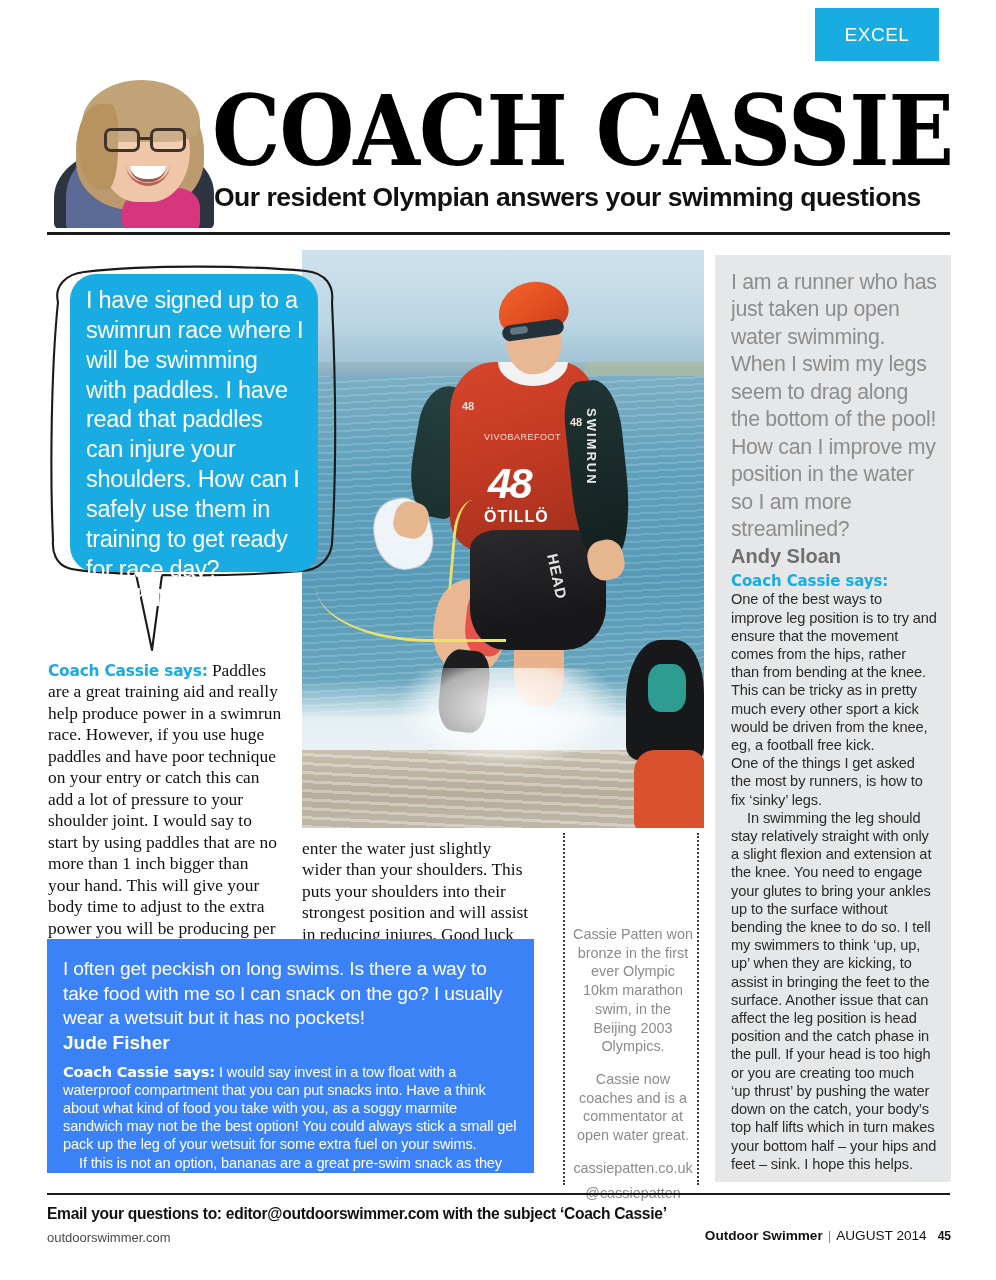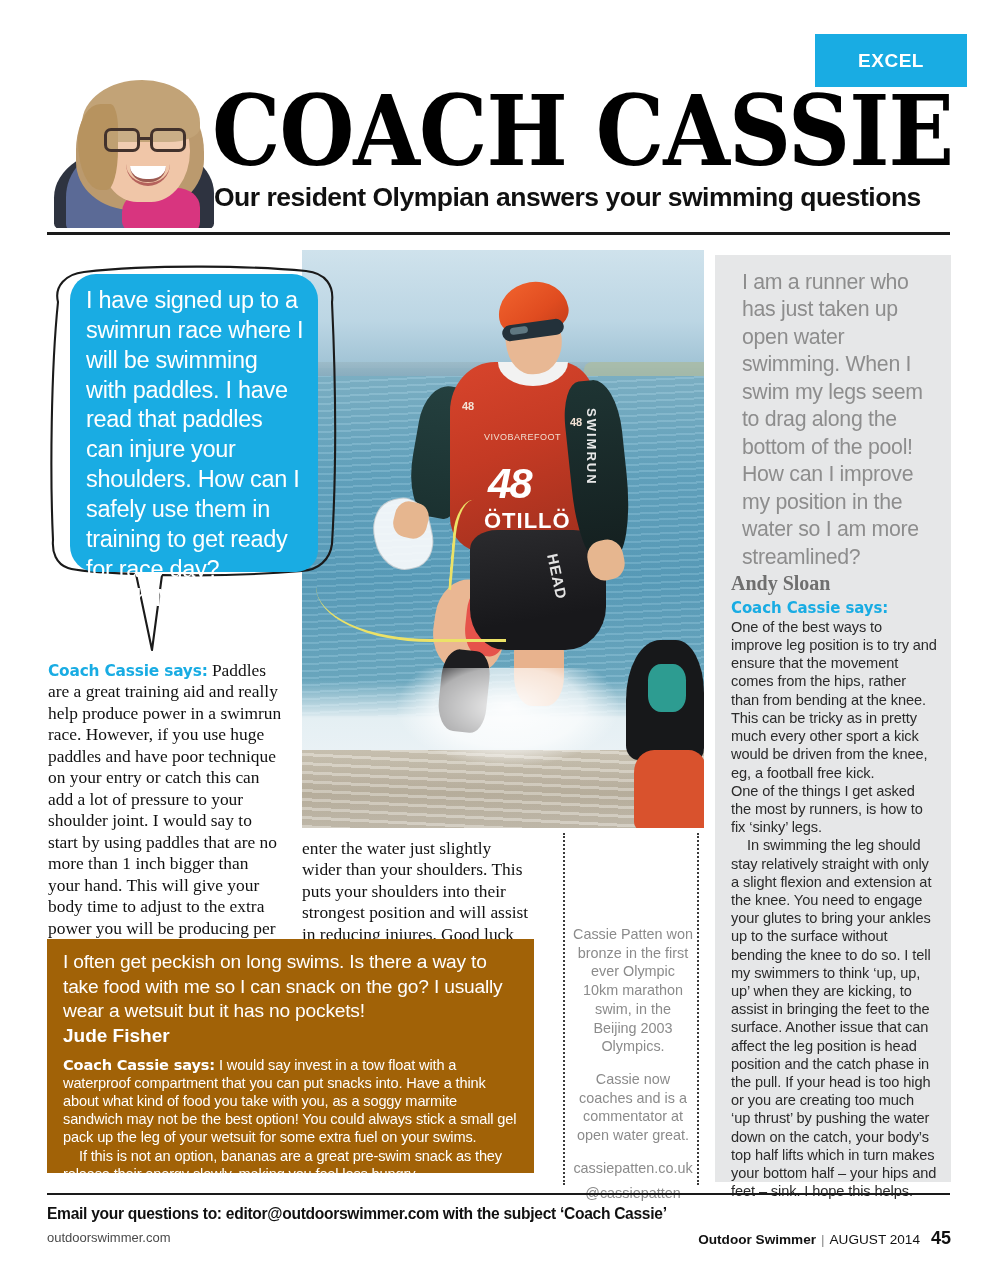--- a/index.html
+++ b/index.html
@@ -6,24 +6,24 @@
   html, body {
     width: 996px; height: 1280px;
     background: #ffffff;
     font-family: "Liberation Sans", sans-serif;
     overflow: hidden;
   }
   .page { position: relative; width: 996px; height: 1280px; background: #fff; }
 
   
   .excel-badge {
-    position: absolute; left: 815px; top: 8px; width: 152px; height: 53px;
+    position: absolute; left: 815px; top: 8px; width: 124px; height: 53px;
     background: #19ace3; color: #fff;
     display: flex; align-items: center; justify-content: center;
-    font-weight: bold; font-size: 19px; letter-spacing: 0.5px; margin-top: 26px;
+    font-weight: normal; font-size: 19px; letter-spacing: 0.5px;
   }
 
   
   .masthead { position: absolute; left: 0; top: 78px; width: 996px; height: 152px; }
   .cassie-portrait {
     position: absolute; left: 52px; top: 0px; width: 165px; height: 150px;
     overflow: hidden;
   }
   
   .cp-coat {
@@ -150,21 +150,21 @@
   .sw-hand2 { left: 286px; top: 290px; width: 36px; height: 40px;
     background: #e6b68f; border-radius: 42%; transform: rotate(-12deg); }
   .sw-shorts { left: 168px; top: 280px; width: 136px; height: 120px;
     background: linear-gradient(170deg,#2b2b2e 0%, #18181b 70%);
     border-radius: 20% 24% 30% 26% / 16% 20% 36% 34%; }
   .sw-head-txt { position:absolute; left: 232px; top: 318px; color: #e4e4e4;
     font-size: 15px; font-weight: bold; letter-spacing: 1px; transform: rotate(78deg); }
   .sw-bib48 { position:absolute; left: 186px; top: 210px; color: #fff;
     font-size: 42px; font-weight: bold; font-style: italic; letter-spacing: -2px; }
   .sw-bib-brand { position:absolute; left: 182px; top: 258px; color: #fff;
-    font-size: 22px; font-weight: bold; letter-spacing: 1px; }
+    font-size: 16px; font-weight: bold; letter-spacing: 1px; }
   .sw-bib-small { position:absolute; left: 182px; top: 182px; color: #f1ded0;
     font-size: 9px; letter-spacing: 0.5px; }
   .sw-bib-48s { position:absolute; left: 160px; top: 150px; color: #f3e3d6;
     font-size: 11px; font-weight:bold; }
   .sw-bib-48s2 { position:absolute; left: 268px; top: 166px; color: #f3e3d6;
     font-size: 11px; font-weight:bold; }
   .sw-thigh { left: 132px; top: 330px; width: 72px; height: 92px;
     background: #eab793; border-radius: 44% 40% 36% 44% / 42% 40% 40% 44%; transform: rotate(8deg); }
   .sw-shin { left: 138px; top: 400px; width: 48px; height: 82px;
     background: #1d1d20; border-radius: 34% 32% 30% 36%; transform: rotate(6deg); }
@@ -216,21 +216,21 @@
     position: absolute; left: 302px; top: 838px; width: 232px;
   }
   .cc-says {
     font-family: "DejaVu Sans", sans-serif;
     color: #19ace3; font-size: 15.4px; font-weight: bold; letter-spacing: -0.2px;
   }
 
   
   .blue-box {
     position:absolute; left: 47px; top: 939px; width: 487px; height: 234px;
-    background: #a16207; color: #fff; padding: 11px 14px 10px 16px;
+    background: #3b82f6; color: #fff; padding: 18px 14px 10px 16px;
   }
   .bb-q { font-size: 19.2px; line-height: 1.28; letter-spacing: -0.2px; }
   .bb-name { font-size: 19px; font-weight: bold; margin-top: 1px; }
   .bb-ans {
     margin-top: 9px; font-size: 14.6px; line-height: 1.245; letter-spacing: -0.15px;
   }
   .bb-ans .cc-says-w { color: #ffffff; font-family: "DejaVu Sans", sans-serif;
     font-weight: bold; font-size: 14.6px; }
   .bb-ans p + p { text-indent: 16px; }
 
@@ -244,40 +244,40 @@
     text-align: center; color: #8b8b8b; font-size: 14.4px; line-height: 1.3;
     padding: 0 8px;
   }
   .bio-inner p + p { margin-top: 14px; }
 
   
   .gray-col {
     position:absolute; left: 715px; top: 255px; width: 236px; height: 927px;
     background: #e6e7e8; padding: 14px 14px 10px 16px;
   }
-  .gc-q { color: #8d8d8d; font-size: 21.3px; line-height: 1.29; letter-spacing: -0.3px; margin-left: 11px; }
-  .gc-name { color: #6f6f6f; font-size: 20px; font-weight: bold; margin-top: 1px; font-family: Liberation Serif, serif; }
+  .gc-q { color: #8d8d8d; font-size: 21.3px; line-height: 1.29; letter-spacing: -0.3px; }
+  .gc-name { color: #6f6f6f; font-size: 20px; font-weight: bold; margin-top: 1px; }
   .gc-ans { margin-top: 4px; font-size: 14.6px; line-height: 1.248;
     color: #2b2b2b; letter-spacing: -0.1px; }
   .gc-ans p + p { text-indent: 16px; }
   .gc-says { font-family: "DejaVu Sans", sans-serif; color: #19ace3;
     font-size: 15px; font-weight: bold; display:block; }
 
   
   .rule-foot { position:absolute; left: 47px; top: 1193px; width: 903px; height: 1.5px; background: #1a1a1a; }
   .foot-email {
     position:absolute; left: 47px; top: 1205px; font-size: 15.6px;
     font-weight: bold; color: #111; letter-spacing: -0.3px;
   }
   .foot-url { position:absolute; left: 47px; top: 1230px; font-size: 13px; color: #4a4a4a; }
   .foot-right { position:absolute; right: 45px; top: 1228px; font-size: 13.6px; color: #111;
     display:flex; align-items: baseline; gap: 5px; }
   .foot-mag { font-weight: bold; }
   .foot-bar { color:#888; }
-  .foot-page { font-weight: bold; font-size: 18px; margin-left: 6px; }
+  .foot-page { font-weight: bold; font-size: 12px; margin-left: 6px; }
 </style>
 </head>
 <body>
 
 <div class="page">
 
   <div class="excel-badge">
     <span>EXCEL</span>
   </div>
 

